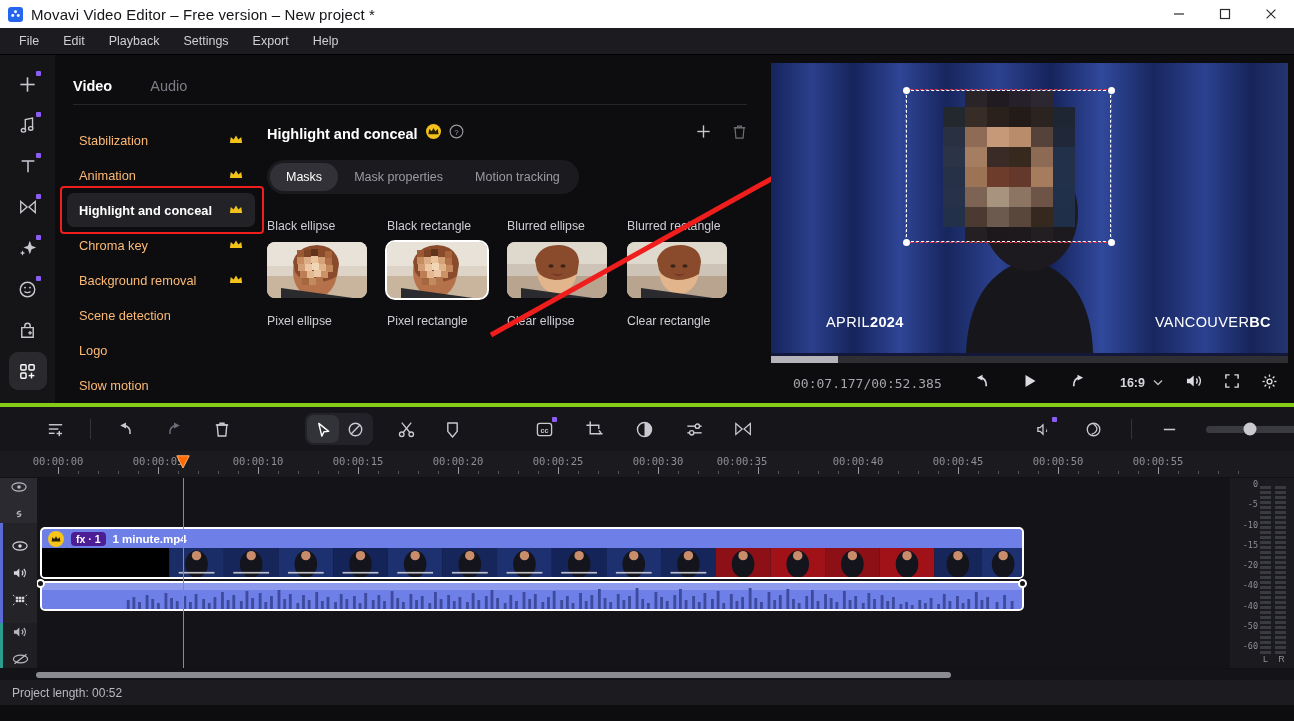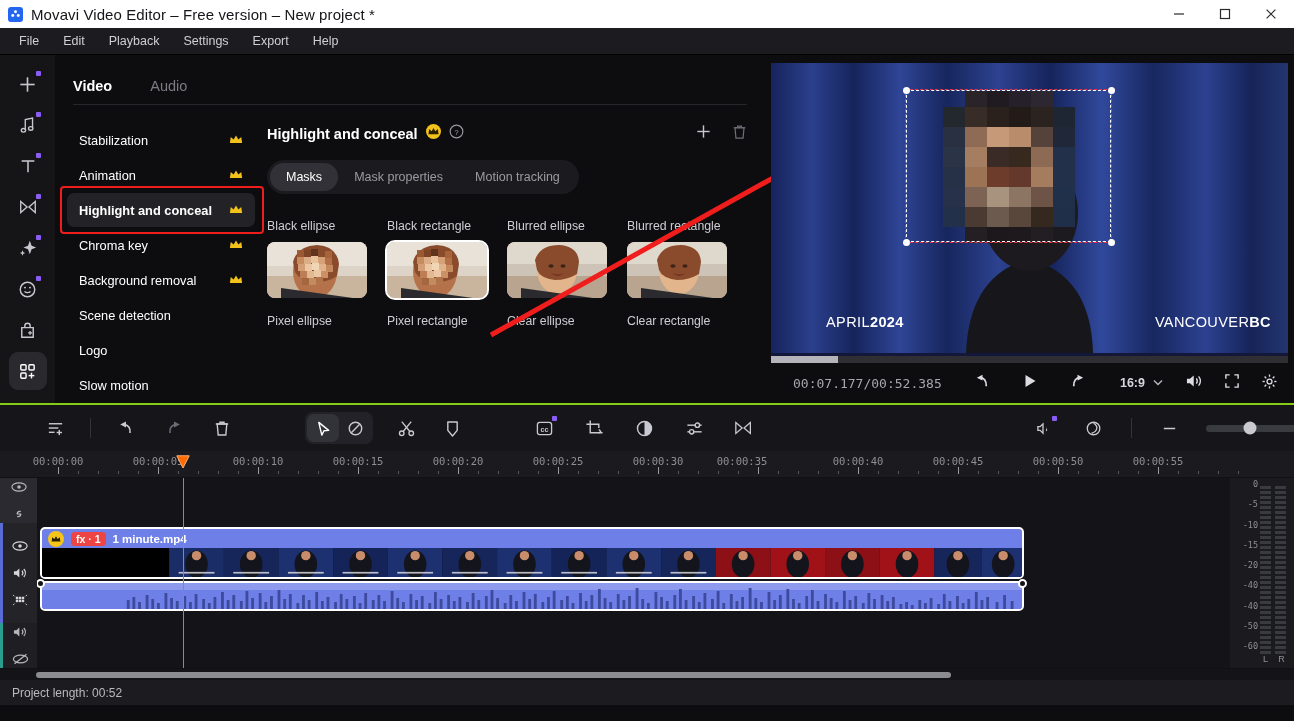--- a/index.html
+++ b/index.html
@@ -39,21 +39,21 @@
   .library { width:710px; background:#0d0d0f; display:flex; flex-direction:column; flex:0 0 710px;}
   .lib-tabs { display:flex; align-items:center; gap:38px; padding:18px 0 0 18px; height:48px;}
   .lib-tab { font-size:14.5px; color:#7c7c85; }
   .lib-tab.active { color:#ffffff; font-weight:bold; }
   .lib-divider { height:1px; background:#26262a; margin:6px 18px 0 18px; }
 
   .lib-body { display:flex; flex:1; }
   .cats { width:200px; padding:18px 0 0 12px; flex:0 0 200px; }
   .cat { height:34px; display:flex; align-items:center; padding:0 12px;
     border-radius:7px; margin-bottom:1px; position:relative; }
-  .cat-label { font-size:12.8px; color:#ffffff; }
+  .cat-label { font-size:12.8px; color:#fdba74; }
   .cat.selected { background:#232327; }
   .cat.selected .cat-label { color:#ffffff; font-weight:bold; }
   .cat.selected::after{ content:""; position:absolute; left:-7px; top:-7px; right:-9px; bottom:-7px;
     border:2px solid #f01d1d; border-radius:4px; pointer-events:none; }
   .crown { margin-left:auto; }
 
   .detail { flex:1; padding:18px 20px 0 12px; position:relative; }
   .detail-head { display:flex; align-items:center; gap:8px; }
   .detail-title { font-size:14.5px; font-weight:bold; color:#fff; }
   .head-actions { margin-left:auto; display:flex; gap:20px; align-items:center; }
@@ -84,21 +84,21 @@
   .seekbar .fill { position:absolute; left:0; top:0; bottom:0; width:13%; background:#b4b4ba; }
   .pv-controls { height:40px; display:flex; align-items:center; position:relative; }
   .tc { font-family:"DejaVu Sans Mono", monospace; font-size:13px; color:#a6a6ad; margin-left:22px;}
   .pv-center { position:absolute; left:0; right:0; display:flex; justify-content:center;
     align-items:center; gap:30px; }
   .pv-right { margin-left:auto; display:flex; align-items:center; gap:21px; padding-right:10px;}
   .ratio { font-size:12.5px; color:#d6d6dc; font-weight:bold; }
 
   
   .tl-toolbar { height:48px; background:#16161a; display:flex; align-items:center;
-    border-top:2px solid #84cc16; position:relative;gap:24px; }
+    border-top:4px solid #84cc16; position:relative;gap:24px; }
   .tb-group { display:flex; align-items:center; gap:16px; }
   .tb-btn { width:26px; height:26px; display:flex; align-items:center; justify-content:center;
     position:relative; border-radius:5px; }
   .tb-pill { display:inline-flex; background:#222228; border-radius:8px; padding:2px; gap:0; }
   .tb-pill .tb-btn { width:32px; height:28px; border-radius:7px; }
   .tb-pill .tb-btn.active { background:#323239; }
   .vsep { width:1px; height:20px; background:#33333a; }
   .zoom-track { width:92px; height:7px; background:#3a3a41; border-radius:4px; position:relative; }
   .zoom-knob { position:absolute; left:48%; top:50%; transform:translate(-50%,-50%);
     width:13px; height:13px; border-radius:50%; background:#c9c9cf; }
@@ -115,21 +115,21 @@
     gap:9px; position:relative; }
   .th-ic { width:20px; height:18px; display:flex; align-items:center; justify-content:center; }
   .tracks-area { flex:1; position:relative; overflow:hidden; }
   .playhead { position:absolute; top:0; bottom:0; width:1px; background:#ff6a00; z-index:30; }
   .clip { position:absolute; border-radius:5px; overflow:hidden; }
   .clip-video { background:#6f7fe8; border:2px solid #ffffff; }
   .clip-title { height:19px; display:flex; align-items:center; gap:7px; padding-left:6px;
     font-size:11.5px; color:#fff; font-weight:bold; }
   .badge-crown { width:16px; height:16px; border-radius:50%; background:#f5c518;
     display:flex; align-items:center; justify-content:center; }
-  .badge-fx { background:#ef4444; border-radius:4px; font-size:10.5px; padding:1px 5px;
+  .badge-fx { background:#4c1d95; border-radius:4px; font-size:10.5px; padding:1px 5px;
     color:#fff; font-weight:bold; }
   .filmstrip { position:absolute; left:0; right:0; top:19px; bottom:0; display:flex; }
   .clip-audio { background:#6f7fe8; border:2px solid #ffffff; }
   .audio-handle { position:absolute; width:9px; height:9px; border-radius:50%;
     background:#141418; border:2px solid #fff; z-index:6; }
 
   .meters { width:64px; flex:0 0 64px; background:#1b1b1f; position:relative; display:flex;}
   .m-scale { width:30px; position:relative; }
   .m-lab { position:absolute; right:2px; font-size:8.5px; color:#8e8e96;
     font-family:"DejaVu Sans Mono", monospace; transform:translateY(-50%); }

